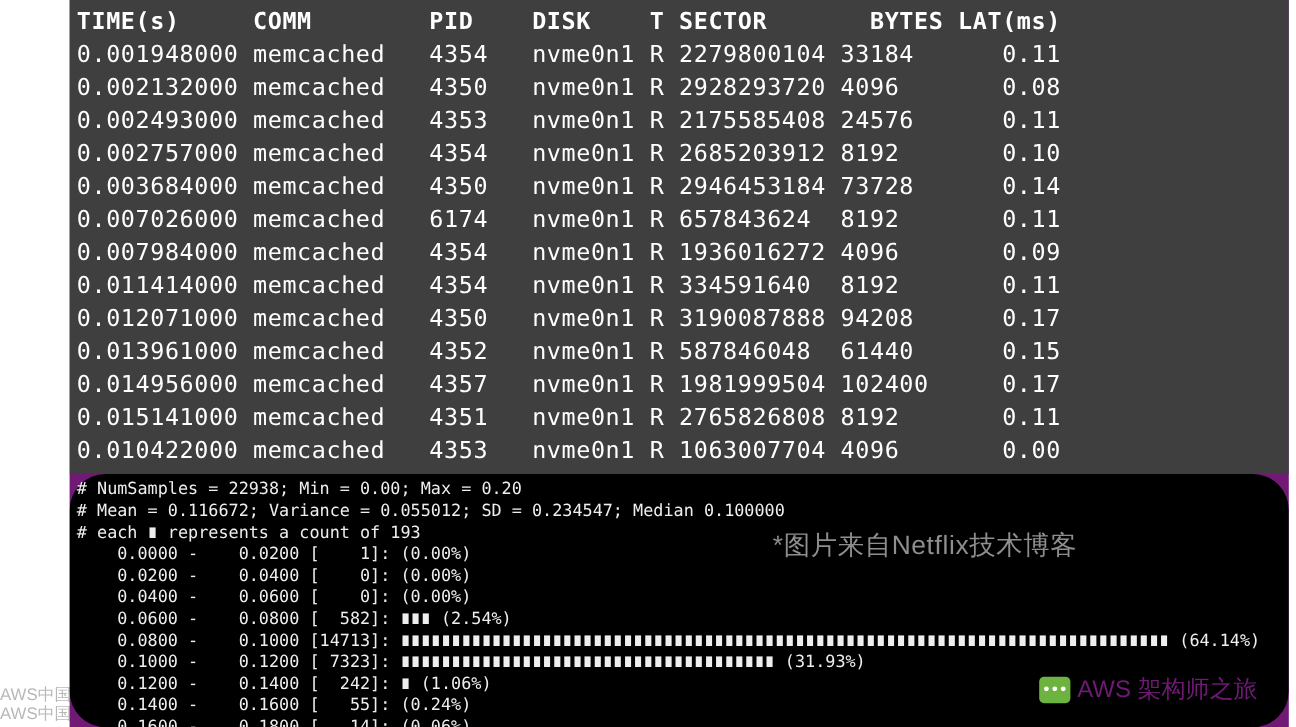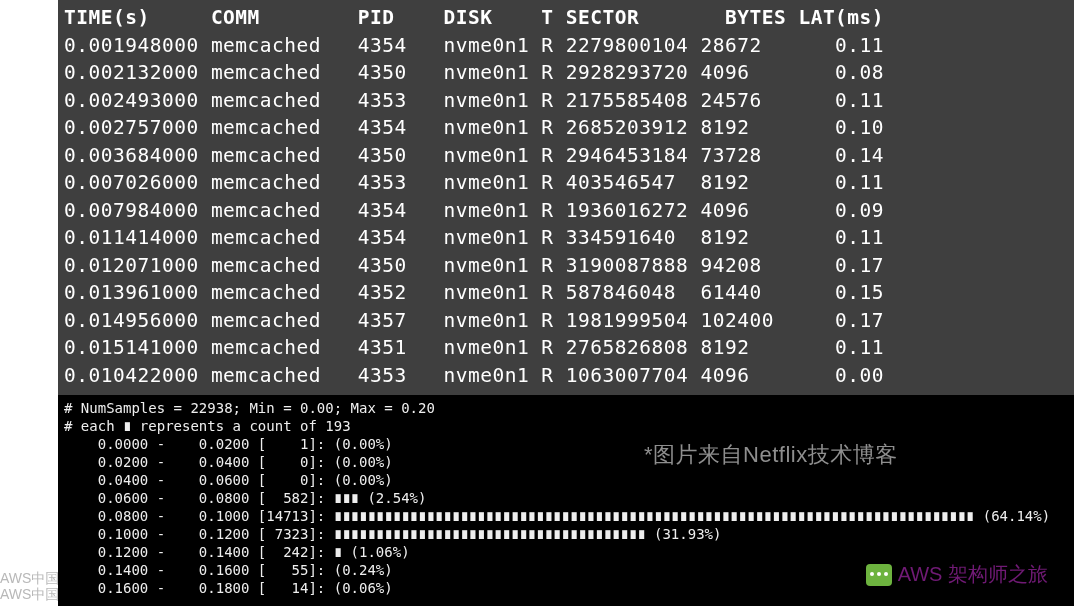--- a/index.html
+++ b/index.html
@@ -19,21 +19,21 @@
       background:#3f3f3f; color:#fff;
       padding:4px 6px 0 6px;
       font-size:19.5px; line-height:27.5px; letter-spacing:0.5px;
     }
     .trace-row { white-space:pre; }
     .trace-header { font-weight:bold; }
     .hist-pane {
       position:absolute; left:0; top:395px; right:0; bottom:0;
       background:#000; color:#eee;
       padding:4px 6px 17px 6px;
-      font-size:14px; line-height:18px;
+      font-size:14px; line-height:18px;border-radius:30px;
     }
     .hist-line { white-space:pre; font-family:"Consolas","Menlo",monospace; }
     .attribution {
       position:absolute; left:586px; top:440px;
       color:#8e8e8e; font-family:Liberation Sans, sans-serif;
       font-size:22px; letter-spacing:0.5px;
     }
     .bg-text {
       position:absolute; left:0px; color:#b8b8b8;
       font-family:"PingFang SC","Microsoft YaHei",sans-serif;
@@ -62,38 +62,39 @@
 <body>
 
 <div class="bg-text bg1">AWS中国</div>
 <div class="bg-text bg2">AWS中国</div>
 
 <div class="screenshot">
 
   <div class="trace-pane">
     <div id="trace-header" class="trace-row trace-header">TIME(s)     COMM        PID    DISK    T SECTOR       BYTES LAT(ms)</div>
     <div id="trace-body">
-        <div class="trace-row">0.001948000 memcached   4354   nvme0n1 R 2279800104 28672      0.11</div>
+        <div class="trace-row">0.001948000 memcached   4354   nvme0n1 R 2279800104 33184      0.11</div>
         <div class="trace-row">0.002132000 memcached   4350   nvme0n1 R 2928293720 4096       0.08</div>
         <div class="trace-row">0.002493000 memcached   4353   nvme0n1 R 2175585408 24576      0.11</div>
         <div class="trace-row">0.002757000 memcached   4354   nvme0n1 R 2685203912 8192       0.10</div>
         <div class="trace-row">0.003684000 memcached   4350   nvme0n1 R 2946453184 73728      0.14</div>
-        <div class="trace-row">0.007026000 memcached   4353   nvme0n1 R 403546547  8192       0.11</div>
+        <div class="trace-row">0.007026000 memcached   6174   nvme0n1 R 657843624  8192       0.11</div>
         <div class="trace-row">0.007984000 memcached   4354   nvme0n1 R 1936016272 4096       0.09</div>
         <div class="trace-row">0.011414000 memcached   4354   nvme0n1 R 334591640  8192       0.11</div>
         <div class="trace-row">0.012071000 memcached   4350   nvme0n1 R 3190087888 94208      0.17</div>
         <div class="trace-row">0.013961000 memcached   4352   nvme0n1 R 587846048  61440      0.15</div>
         <div class="trace-row">0.014956000 memcached   4357   nvme0n1 R 1981999504 102400     0.17</div>
         <div class="trace-row">0.015141000 memcached   4351   nvme0n1 R 2765826808 8192       0.11</div>
         <div class="trace-row">0.010422000 memcached   4353   nvme0n1 R 1063007704 4096       0.00</div>
       </div>
   </div>
 
   <div class="hist-pane">
     <div class="hist-line"># NumSamples = 22938; Min = 0.00; Max = 0.20</div>
+    <div class="hist-line"># Mean = 0.116672; Variance = 0.055012; SD = 0.234547; Median 0.100000</div>
     <div class="hist-line"># each ∎ represents a count of 193</div>
     <div id="hist-body">
         <div class="hist-line">    0.0000 -    0.0200 [    1]: (0.00%)</div>
         <div class="hist-line">    0.0200 -    0.0400 [    0]: (0.00%)</div>
         <div class="hist-line">    0.0400 -    0.0600 [    0]: (0.00%)</div>
         <div class="hist-line">    0.0600 -    0.0800 [  582]: ∎∎∎ (2.54%)</div>
         <div class="hist-line">    0.0800 -    0.1000 [14713]: ∎∎∎∎∎∎∎∎∎∎∎∎∎∎∎∎∎∎∎∎∎∎∎∎∎∎∎∎∎∎∎∎∎∎∎∎∎∎∎∎∎∎∎∎∎∎∎∎∎∎∎∎∎∎∎∎∎∎∎∎∎∎∎∎∎∎∎∎∎∎∎∎∎∎∎∎ (64.14%)</div>
         <div class="hist-line">    0.1000 -    0.1200 [ 7323]: ∎∎∎∎∎∎∎∎∎∎∎∎∎∎∎∎∎∎∎∎∎∎∎∎∎∎∎∎∎∎∎∎∎∎∎∎∎ (31.93%)</div>
         <div class="hist-line">    0.1200 -    0.1400 [  242]: ∎ (1.06%)</div>
         <div class="hist-line">    0.1400 -    0.1600 [   55]: (0.24%)</div>

